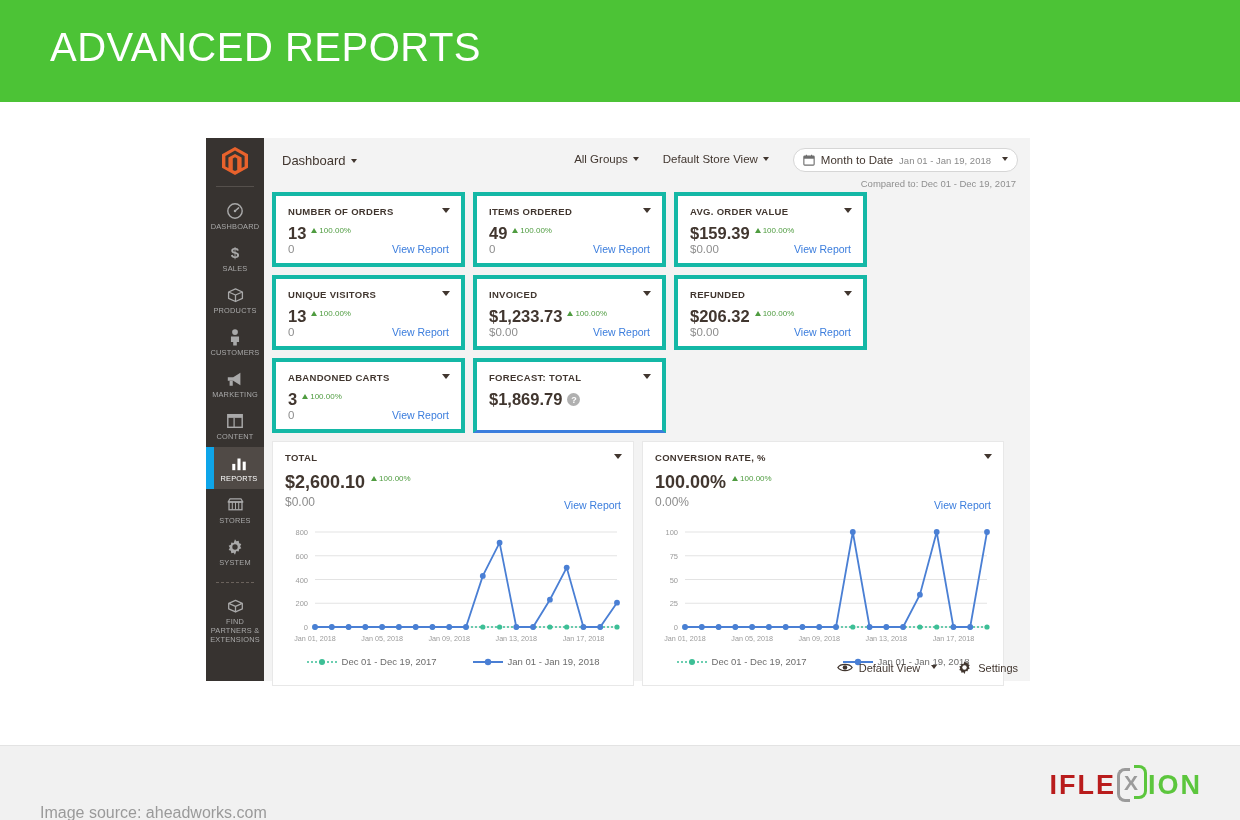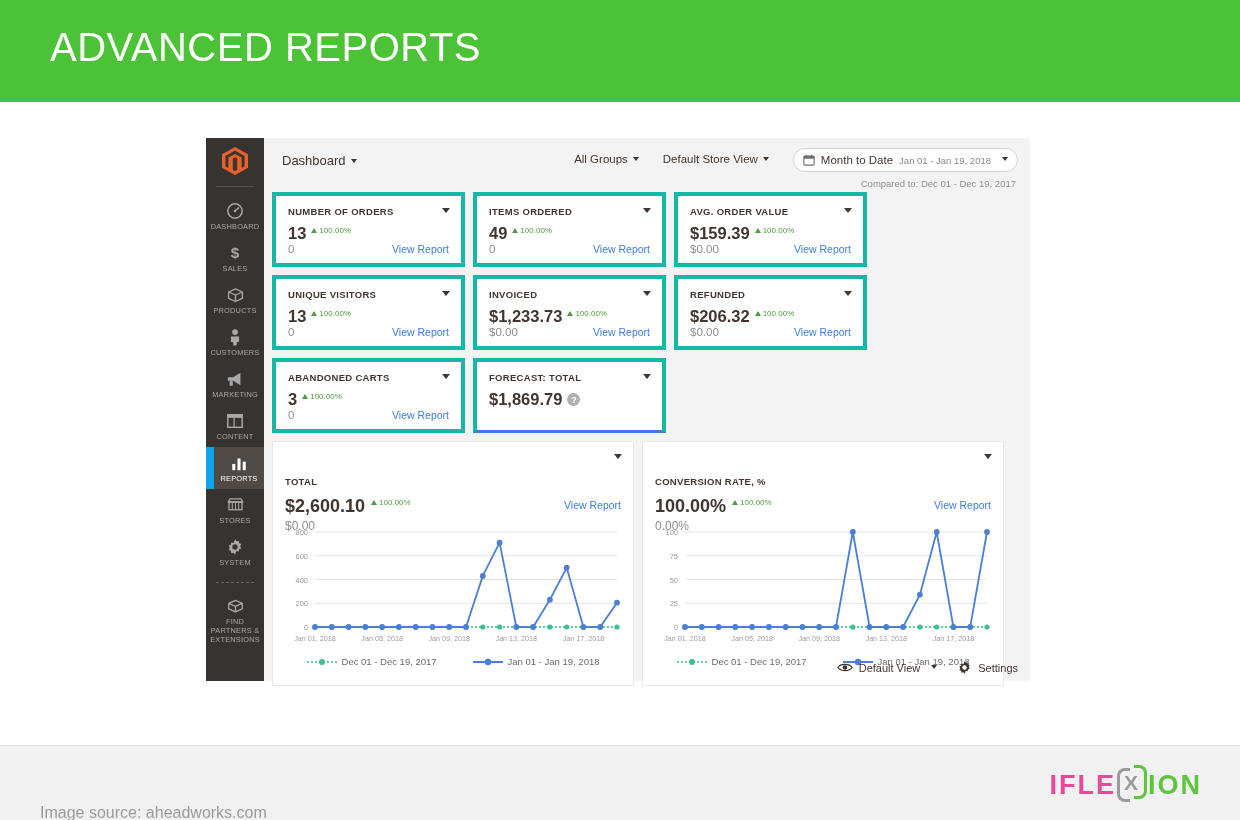--- a/index.html
+++ b/index.html
@@ -32,21 +32,21 @@
   }
   .footer-source {
     position: absolute; left: 40px; top: 772px;
     font-size: 16px; color: #9a9a9a; font-weight: 300; margin-top: 32px;
   }
   .logo {
     position: absolute; right: 38px; top: 768px;
     display: flex; align-items: center;
     font-size: 27px; letter-spacing: 2px; font-weight: 700;
   }
-  .logo .lg-grey { color: #ec4899; text-align: right; }
+  .logo .lg-grey { color: #b91c1c; text-align: right; }
   .logo .lg-green { color: #5cc63d; }
   .logo .lg-mark {
     position: relative; display: inline-block;
     width: 30px; height: 34px; margin: 0 1px;
   }
   .logo .lg-mark .br-l {
     position: absolute; left: 0; top: 0; width: 13px; height: 34px;
     border: 3px solid #9b9b9b; border-right: none;
     border-radius: 8px 0 0 8px;
   }
@@ -189,21 +189,21 @@
   }
 
   
   .panel {
     background: #ffffff; border: 1px solid #e8e8e8;
     width: 362px; height: 245px;
     position: relative; padding: 10px 12px 0 12px;
   }
   .panel-title {
     font-size: 9.5px; letter-spacing: .3px; color: #41362f;
-    text-transform: uppercase; font-weight: 600; margin-top: 24px;
+    text-transform: uppercase; font-weight: 600;
   }
   .panel-main { margin-top: 10px; display: flex; align-items: flex-start; gap: 6px; }
   .panel-value { font-size: 18px; font-weight: 700; color: #41362f; line-height: 19px; }
   .panel-prev { margin-top: 3px; font-size: 12px; color: #8d8d8d; }
   .panel-link {
     position: absolute; right: 12px; top: 57px;
     font-size: 10.5px; color: #3b7ddd; cursor: pointer;
   }
   .chart-area { position: absolute; left: 10px; top: 82px; width: 342px; height: 125px; }
   .chart-area svg { display: block; }

